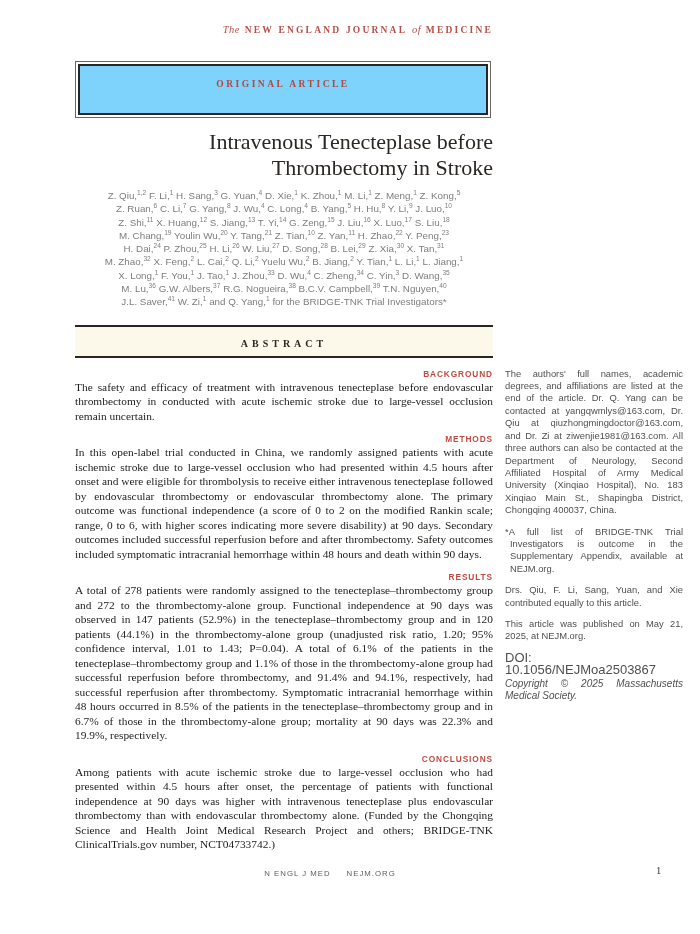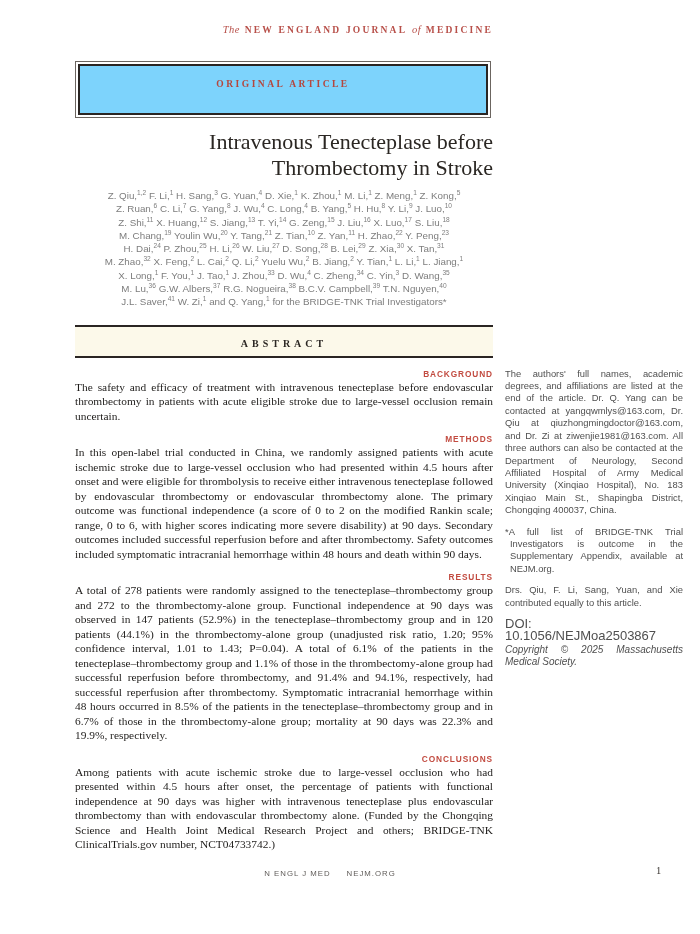--- a/index.html
+++ b/index.html
@@ -109,21 +109,21 @@
 
   <div class="row">
 
     <div class="col-main">
       <div class="abstract-band">
         <span class="abstract-label">ABSTRACT</span>
       </div>
 
       <div class="section">
         <div class="section-heading">BACKGROUND</div>
-        <div class="section-text">The safety and efficacy of treatment with intravenous tenecteplase before endovascular thrombectomy in patients with acute eligible stroke due to large-vessel occlusion remain uncertain.</div>
+        <div class="section-text">The safety and efficacy of treatment with intravenous tenecteplase before endovascular thrombectomy in conducted with acute ischemic stroke due to large-vessel occlusion remain uncertain.</div>
       </div>
 
       <div class="section">
         <div class="section-heading">METHODS</div>
         <div class="section-text">In this open-label trial conducted in China, we randomly assigned patients with acute ischemic stroke due to large-vessel occlusion who had presented within 4.5 hours after onset and were eligible for thrombolysis to receive either intravenous tenecteplase followed by endovascular thrombectomy or endovascular thrombectomy alone. The primary outcome was functional independence (a score of 0 to 2 on the modified Rankin scale; range, 0 to 6, with higher scores indicating more severe disability) at 90 days. Secondary outcomes included successful reperfusion before and after thrombectomy. Safety outcomes included symptomatic intracranial hemorrhage within 48 hours and death within 90 days.</div>
       </div>
 
       <div class="section">
         <div class="section-heading">RESULTS</div>
         <div class="section-text">A total of 278 patients were randomly assigned to the tenecteplase–thrombectomy group and 272 to the thrombectomy-alone group. Functional independence at 90 days was observed in 147 patients (52.9%) in the tenecteplase–thrombectomy group and in 120 patients (44.1%) in the thrombectomy-alone group (unadjusted risk ratio, 1.20; 95% confidence interval, 1.01 to 1.43; P=0.04). A total of 6.1% of the patients in the tenecteplase–thrombectomy group and 1.1% of those in the thrombectomy-alone group had successful reperfusion before thrombectomy, and 91.4% and 94.1%, respectively, had successful reperfusion after thrombectomy. Symptomatic intracranial hemorrhage within 48 hours occurred in 8.5% of the patients in the tenecteplase–thrombectomy group and in 6.7% of those in the thrombectomy-alone group; mortality at 90 days was 22.3% and 19.9%, respectively.</div>
@@ -132,20 +132,21 @@
       <div class="section">
         <div class="section-heading">CONCLUSIONS</div>
         <div class="section-text">Among patients with acute ischemic stroke due to large-vessel occlusion who had presented within 4.5 hours after onset, the percentage of patients with functional independence at 90 days was higher with intravenous tenecteplase plus endovascular thrombectomy than with endovascular thrombectomy alone. (Funded by the Chongqing Science and Health Joint Medical Research Project and others; BRIDGE-TNK ClinicalTrials.gov number, NCT04733742.)</div>
       </div>
     </div>
 
     <div class="col-side">
       <p class="side-par">The authors' full names, academic degrees, and affiliations are listed at the end of the article. Dr. Q. Yang can be contacted at yangqwmlys@163.com, Dr. Qiu at qiuzhongmingdoctor@163.com, and Dr. Zi at ziwenjie1981@163.com. All three authors can also be contacted at the Department of Neurology, Second Affiliated Hospital of Army Medical University (Xinqiao Hospital), No. 183 Xinqiao Main St., Shapingba District, Chongqing 400037, China.</p>
       <p class="side-footnote">*A full list of BRIDGE-TNK Trial Investigators is outcome in the Supplementary Appendix, available at NEJM.org.</p>
       <p class="side-par">Drs. Qiu, F. Li, Sang, Yuan, and Xie contributed equally to this article.</p>
+      <p class="side-par">This article was published on May 21, 2025, at NEJM.org.</p>
       <p class="side-doi">DOI: 10.1056/NEJMoa2503867</p>
       <p class="side-copy">Copyright © 2025 Massachusetts Medical Society.</p>
     </div>
 
   </div>
 
   <div class="footer">
     <span>N ENGL J MED</span><span class="gap"></span><span>NEJM.ORG</span>
   </div>
   <div class="page-number">1</div>

